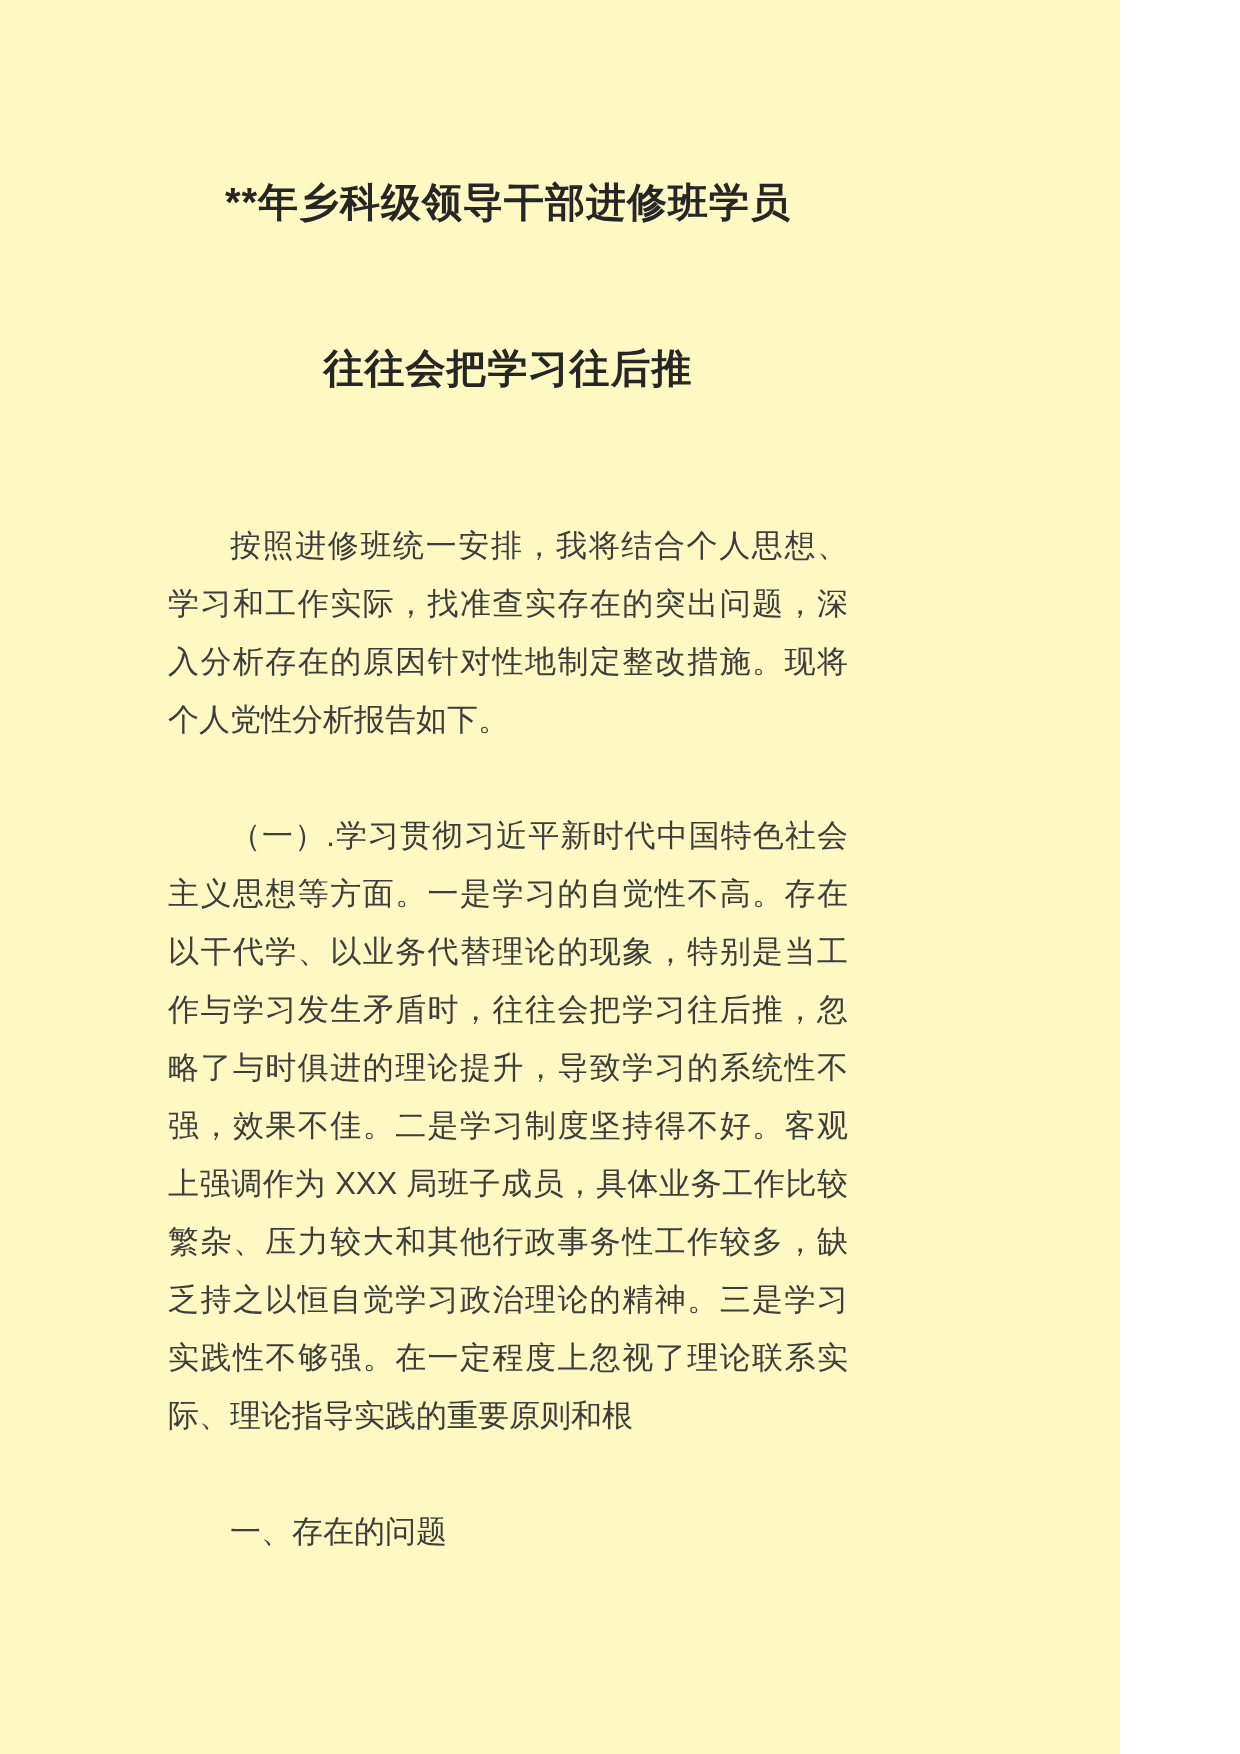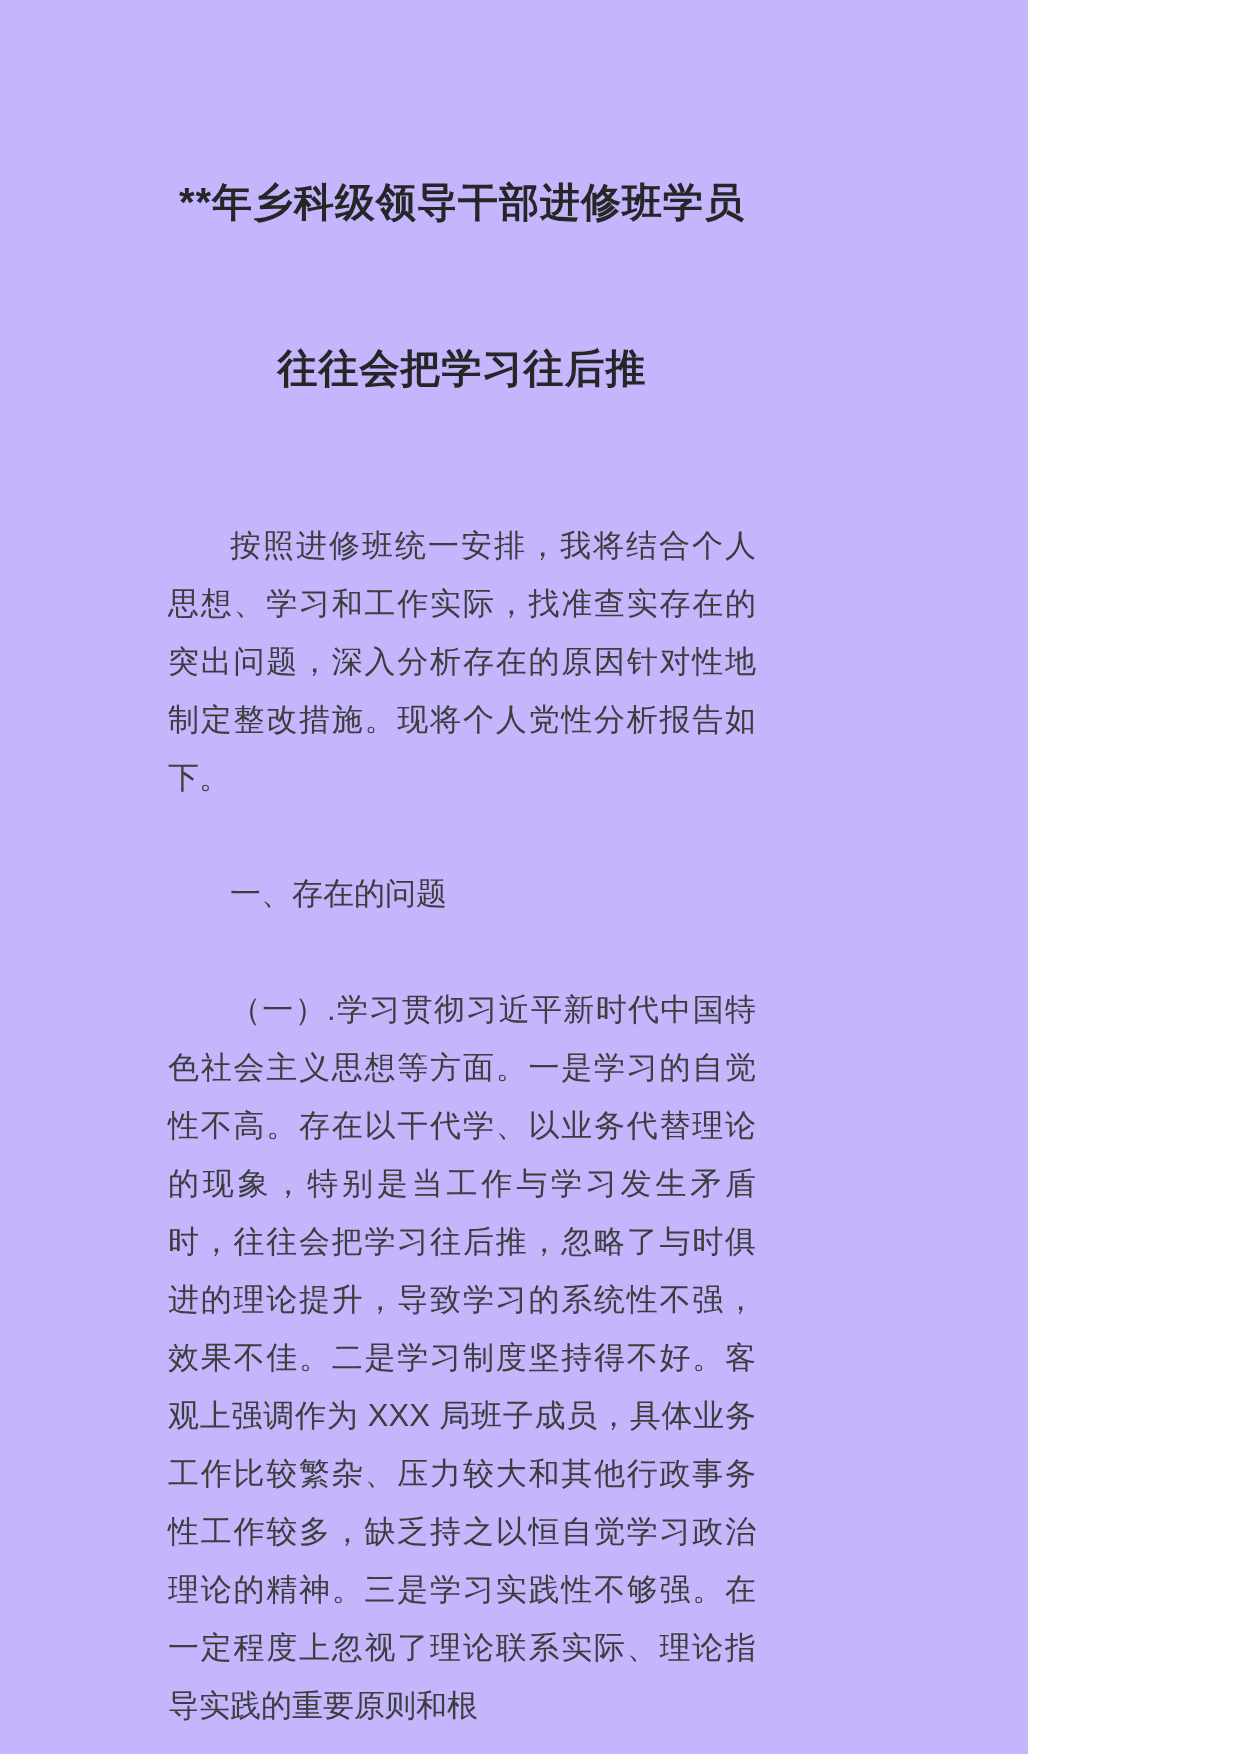--- a/index.html
+++ b/index.html
@@ -8,24 +8,24 @@
     padding: 0;
     background: #ffffff;
   }
   body {
     width: 1240px;
     height: 1754px;
     font-family: "Liberation Sans", "DejaVu Sans", sans-serif;
   }
   .page {
     position: relative;
-    width: 1028px;
+    width: 1120px;
     height: 1754px;
     box-sizing: border-box;
-    background: #c4b5fd;
+    background: #fef9c3;
     padding: 178px 272px 0 168px;
     overflow: hidden;
   }
   .doc-title {
     font-size: 40px;
     font-weight: bold;
     color: #262626;
     text-align: center;
     line-height: 1.2;
     letter-spacing: 1px;
@@ -49,16 +49,16 @@
 </style>
 </head>
 <body>
 
 <div class="page">
   <div class="doc-title">**年乡科级领导干部进修班学员</div>
   <div class="doc-title second">往往会把学习往后推</div>
 
   <div class="body-text">
     <p class="para">按照进修班统一安排，我将结合个人思想、学习和工作实际，找准查实存在的突出问题，深入分析存在的原因针对性地制定整改措施。现将个人党性分析报告如下。</p>
+    <p class="para">（一）.学习贯彻习近平新时代中国特色社会主义思想等方面。一是学习的自觉性不高。存在以干代学、以业务代替理论的现象，特别是当工作与学习发生矛盾时，往往会把学习往后推，忽略了与时俱进的理论提升，导致学习的系统性不强，效果不佳。二是学习制度坚持得不好。客观上强调作为 XXX 局班子成员，具体业务工作比较繁杂、压力较大和其他行政事务性工作较多，缺乏持之以恒自觉学习政治理论的精神。三是学习实践性不够强。在一定程度上忽视了理论联系实际、理论指导实践的重要原则和根</p>
     <p class="para">一、存在的问题</p>
-    <p class="para">（一）.学习贯彻习近平新时代中国特色社会主义思想等方面。一是学习的自觉性不高。存在以干代学、以业务代替理论的现象，特别是当工作与学习发生矛盾时，往往会把学习往后推，忽略了与时俱进的理论提升，导致学习的系统性不强，效果不佳。二是学习制度坚持得不好。客观上强调作为 XXX 局班子成员，具体业务工作比较繁杂、压力较大和其他行政事务性工作较多，缺乏持之以恒自觉学习政治理论的精神。三是学习实践性不够强。在一定程度上忽视了理论联系实际、理论指导实践的重要原则和根</p>
   </div>
 </div>
 
 </body></html>

